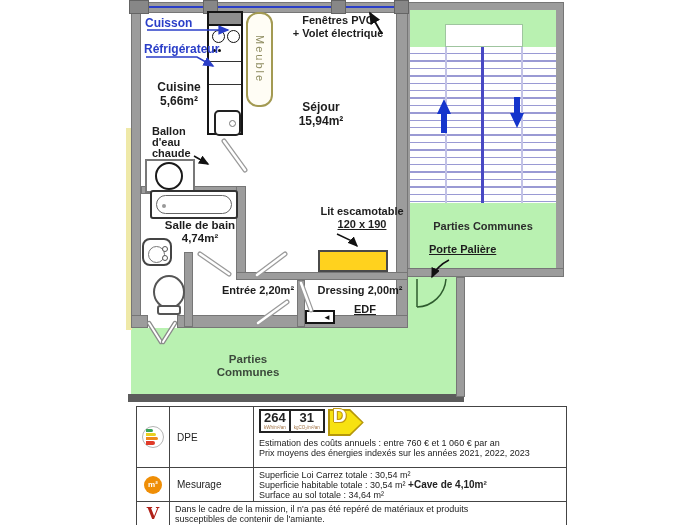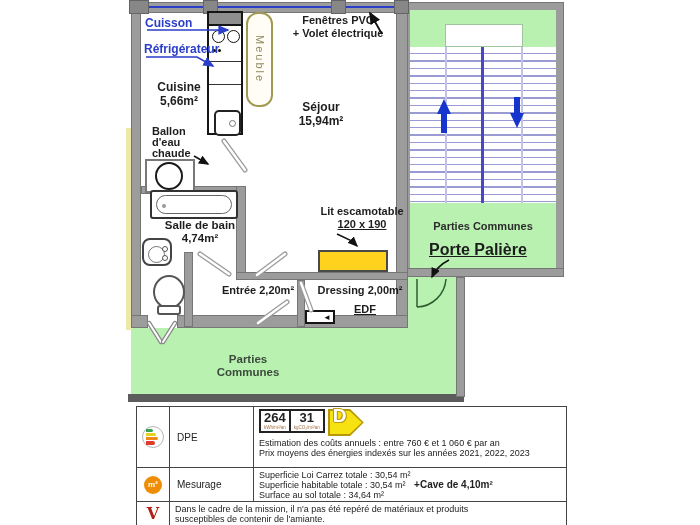--- a/index.html
+++ b/index.html
@@ -66,21 +66,21 @@
   .dp-inner{position:absolute;left:2px;top:2px;right:2px;bottom:2px;background:#f7e211;clip-path:polygon(0 0,62% 0,100% 50%,62% 100%,0 100%);}
   .dp-letter{position:absolute;left:5px;top:2px;font-size:19px;font-weight:bold;color:#fff;
      text-shadow:1px 0 #c29a10,-1px 0 #c29a10,0 1px #c29a10,0 -1px #c29a10,1px 1px #c29a10,-1px -1px #c29a10;}
   .dpeicon{width:22px;height:22px;border-radius:50%;border:1px solid #b5b5b5;background:#fff;
      display:flex;flex-direction:column;justify-content:center;gap:1px;padding-left:3px;box-sizing:border-box;}
   .dpeicon i{display:block;height:3px;border-radius:0 2px 2px 0;}
   .m2icon{width:18px;height:18px;border-radius:50%;background:#ef8e06;color:#fff;font-weight:bold;font-size:8px;
      display:flex;align-items:center;justify-content:center;}
   .amicon{font-family:"DejaVu Serif",serif;font-weight:bold;font-size:16px;color:#b02018;line-height:16px;}
   .faint{opacity:.35;color:#9a9a9a;font-style:italic;font-size:8px;}
-  .cave{font-weight:bold;font-size:10px;margin-left:6px;}
+  .cave{font-weight:bold;font-size:10px;}
   svg{position:absolute;left:0;top:0;pointer-events:none;}
 </style>
 </head>
 <body>
 
 <div id="app">
 
   <div id="plan">
 
     <div class="abs green" style="left:131px;top:328px;width:327px;height:66px;"></div>
@@ -180,21 +180,21 @@
       <div>4,74m²</div>
     </div>
     <div class="lbl ctr" style="left:276px;top:205px;width:92px;font-size:11px;margin-left:40px;">
       <div>Lit escamotable</div>
       <div class="und">120 x 190</div>
     </div>
     <div class="lbl ctr" style="left:208px;top:284px;width:100px;font-size:11px;">Entrée 2,20m²</div>
     <div class="lbl ctr" style="left:316px;top:284px;width:88px;font-size:11px;">Dressing 2,00m²</div>
     <div class="lbl bold und" style="left:354px;top:303px;font-size:11px;">EDF</div>
     <div class="lbl ctr bold" style="left:416px;top:220px;width:134px;font-size:11px;color:#2c2c2c;">Parties Communes</div>
-    <div class="lbl bold und" style="left:429px;top:243px;font-size:16px;">Porte Palière</div>
+    <div class="lbl bold und" style="left:429px;top:243px;font-size:11px;">Porte Palière</div>
     <div class="lbl ctr bold" style="left:196px;top:353px;width:104px;font-size:11.5px;color:#3c4a3c;">Parties Communes</div>
 
     <svg width="700" height="405" viewBox="0 0 700 405">
       <defs>
         <marker id="mB" markerWidth="8" markerHeight="8" refX="6" refY="3" orient="auto">
           <path d="M0,0 L7,3 L0,6 Z" fill="#2a3ec8"></path>
         </marker>
         <marker id="mK" markerWidth="8" markerHeight="8" refX="6" refY="3" orient="auto">
           <path d="M0,0 L7,3 L0,6 Z" fill="#111"></path>
         </marker>

